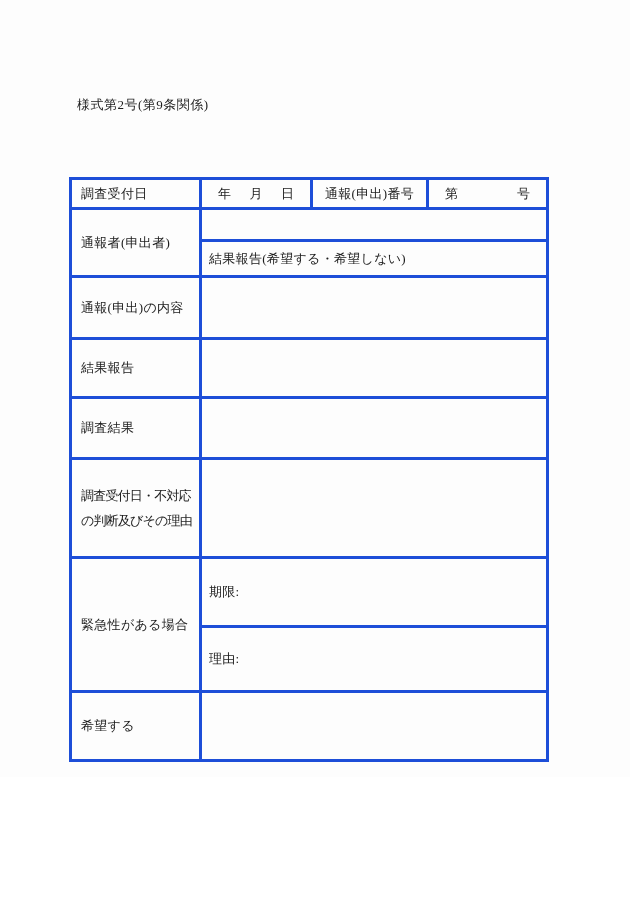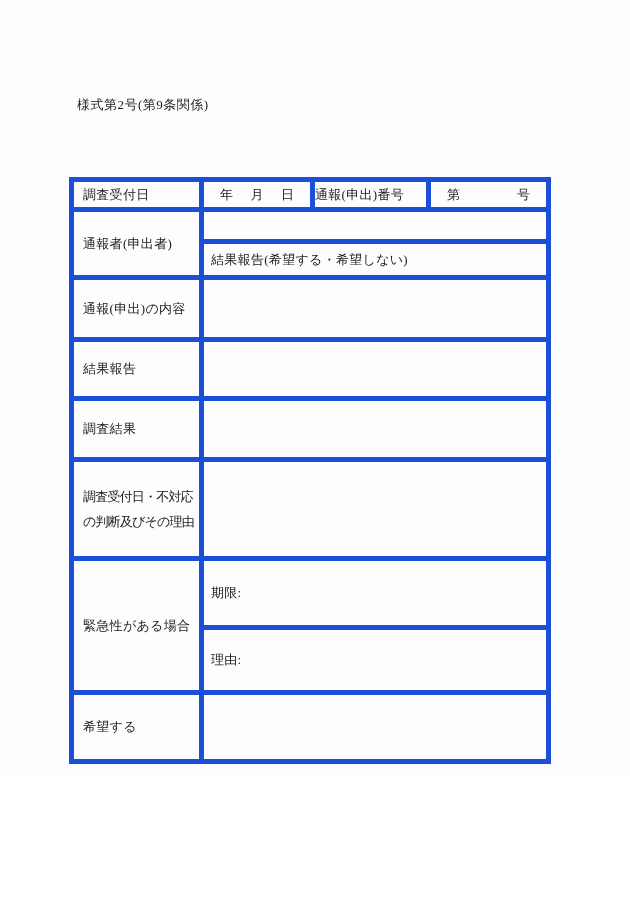--- a/index.html
+++ b/index.html
@@ -36,21 +36,21 @@
   }
   table.form {
     position: absolute;
     left: 69px;
     top: 177px;
     border-collapse: collapse;
     table-layout: fixed;
     width: 477px;
   }
   table.form td {
-    border: 5px solid #1d4ed8;
+    border: 3px solid #1d4ed8;
     font-size: 13px;
     vertical-align: middle;
     background: #fdfdfd;
     overflow: hidden;
   }
   td.lbl {
     padding-left: 9px;
     padding-right: 4px;
     letter-spacing: 0.3px;
   }
@@ -64,21 +64,21 @@
   }
   td.val {
     padding-left: 7px;
     letter-spacing: 0.3px;
   }
   .spread {
     display: flex;
     justify-content: space-between;
     padding: 0 16px;
   }
-  td.center-cell { letter-spacing: 0.3px; }
+  td.center-cell { text-align: center; letter-spacing: 0.3px; }
   
   tr.r1  { height: 30px; }
   tr.r2a { height: 32px; }
   tr.r2b { height: 36px; }
   tr.r3  { height: 62px; }
   tr.r4  { height: 59px; }
   tr.r5  { height: 61px; }
   tr.r6  { height: 99px; }
   tr.r7a { height: 69px; }
   tr.r7b { height: 65px; }

